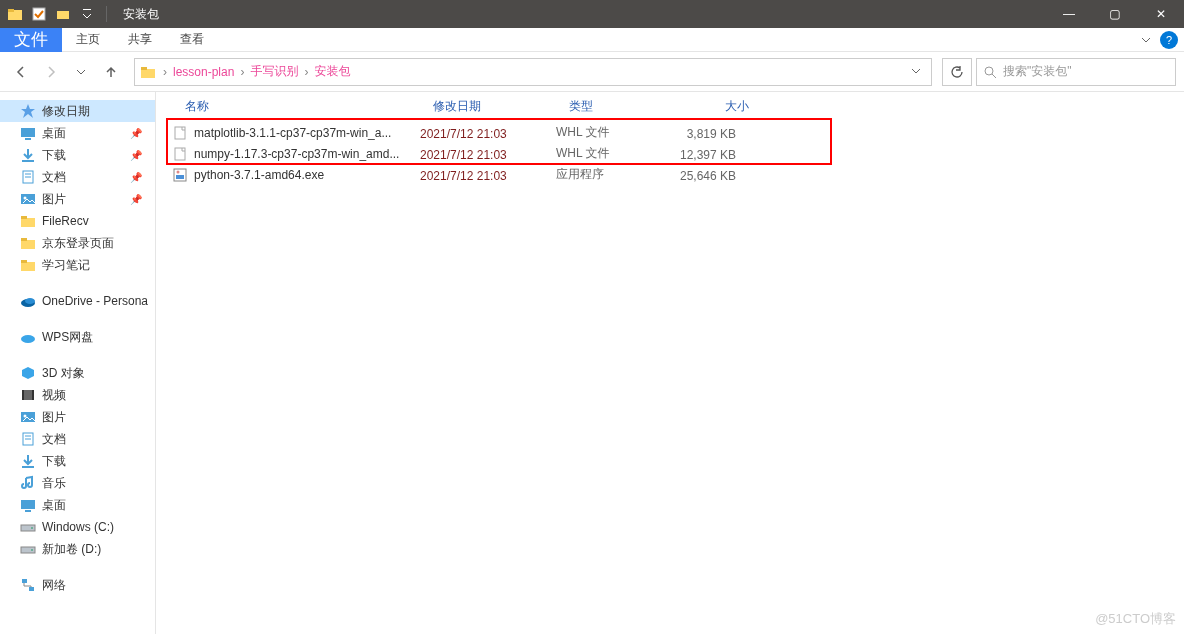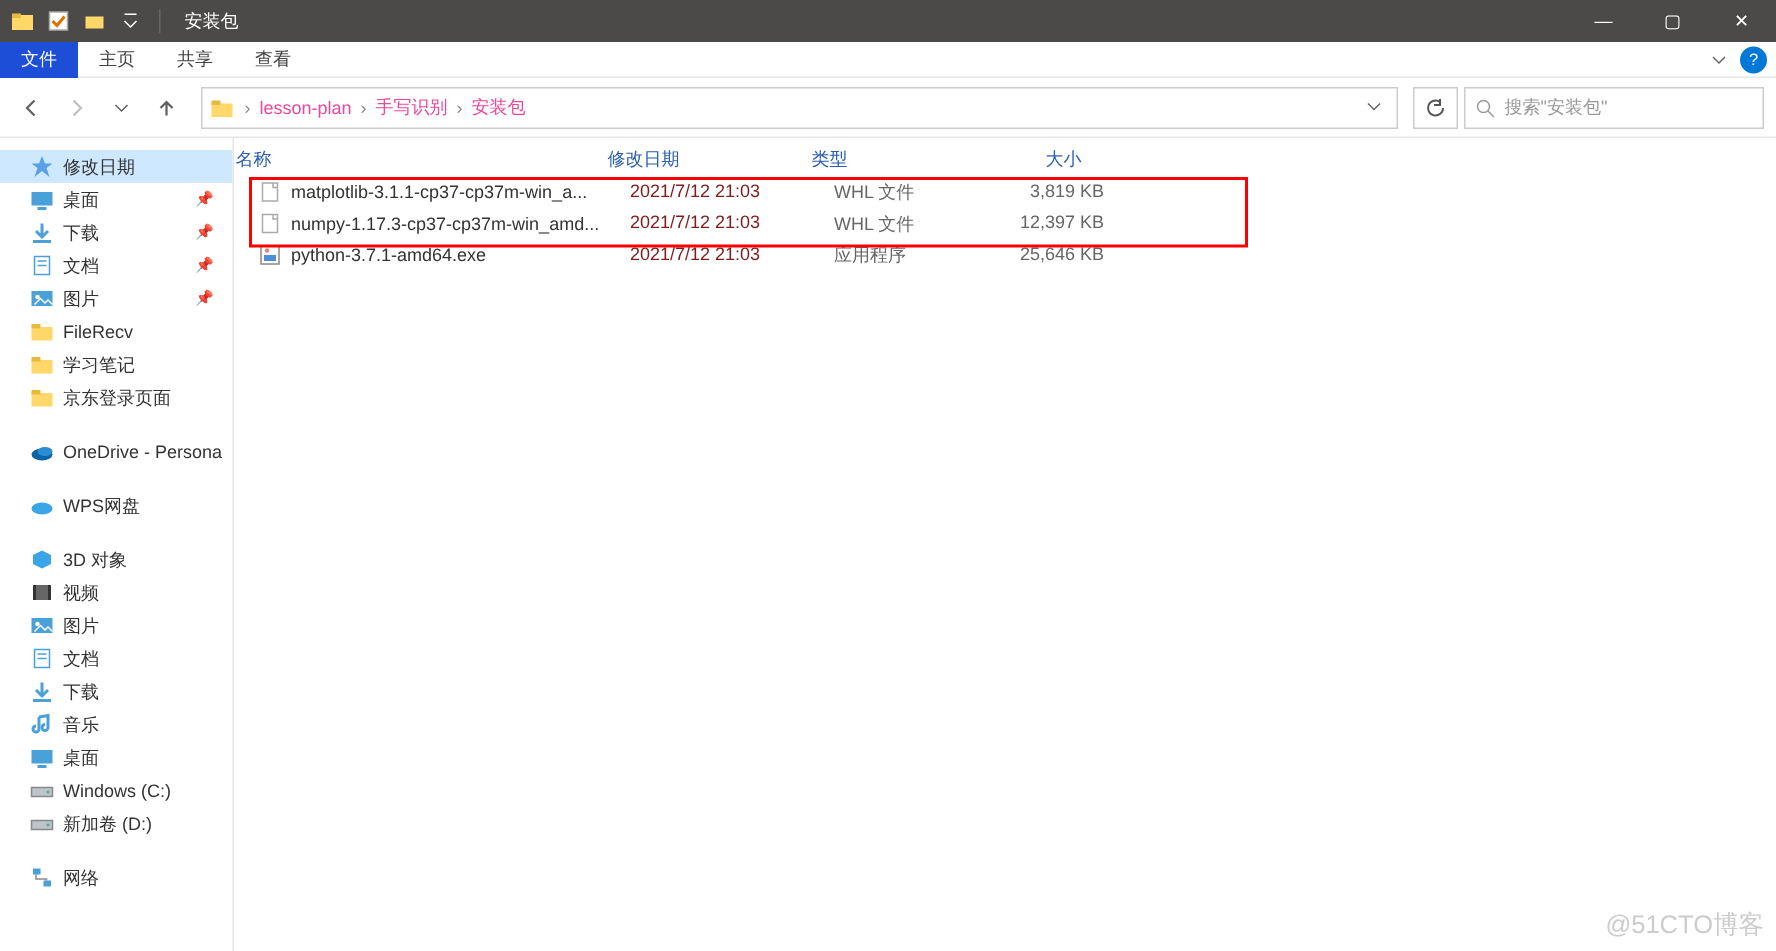--- a/index.html
+++ b/index.html
@@ -7,21 +7,21 @@
 
 .titlebar { height: 28px; background: #4c4a48; display: flex; align-items: center; color: #fff; }
 .titlebar .qat { display: flex; align-items: center; padding: 0 4px; }
 .titlebar .qat-icon { width: 22px; height: 22px; display: flex; align-items: center; justify-content: center; margin-right: 2px; }
 .titlebar .divider { width: 1px; height: 16px; background: #666; margin: 0 6px; }
 .titlebar .title-text { margin-left: 6px; font-size: 12px; }
 .winctrls { margin-left: auto; display: flex; }
 .winbtn { width: 46px; height: 28px; display: flex; align-items: center; justify-content: center; color: #fff; }
 
 .menubar { height: 24px; background: #fff; border-bottom: 1px solid #e5e5e5; display: flex; align-items: center; position: relative; }
-.file-tab { background: #1d4ed8; color: #fff; height: 24px; padding: 0 14px; display: flex; align-items: center; font-size: 12px; }
+.file-tab { background: #3b82f6; color: #fff; height: 24px; padding: 0 14px; display: flex; align-items: center; font-size: 17px; }
 .menu-item { padding: 17px 14px; height: 24px; display: flex; align-items: center; color: #444; }
 .menubar .expand { margin-left: auto; width: 28px; display: flex; align-items: center; justify-content: center; color: #666; }
 .help-icon { width: 18px; height: 18px; border-radius: 50%; background: #0078d7; color: #fff; display: flex; align-items: center; justify-content: center; font-size: 11px; margin-right: 6px; }
 
 .navbar { height: 40px; display: flex; align-items: center; border-bottom: 1px solid #e5e5e5; padding: 0 8px; gap: 4px; }
 .nav-btn { width: 26px; height: 26px; display: flex; align-items: center; justify-content: center; color: #606060; }
 .nav-btn.disabled { color: #c0c0c0; }
 .addrbar { flex: 1; height: 28px; border: 1px solid #ccc; display: flex; align-items: center; padding: 0 4px; margin: 0 6px; }
 .addrbar .folder-ic { width: 18px; height: 18px; margin-right: 4px; display: flex; align-items: center; justify-content: center; }
 .crumb { padding: 0 4px; color: #ec4899; display: flex; align-items: center; }
@@ -33,37 +33,37 @@
 .body { display: flex; height: calc(100% - 92px); }
 
 .sidebar { width: 156px; background: #fff; border-right: 1px solid #e5e5e5; overflow: hidden; padding-top: 8px; }
 .side-item { height: 22px; display: flex; align-items: center; padding-left: 20px; gap: 6px; color: #333; white-space: nowrap; }
 .side-item.active { background: #cde8ff; }
 .side-item .pin { margin-left: auto; margin-right: 12px; color: #888; font-size: 10px; }
 .side-spacer { height: 14px; }
 .side-icon { width: 16px; height: 16px; display: inline-flex; align-items: center; justify-content: center; }
 
 .main { flex: 1; display: flex; flex-direction: column; }
-.cols { display: flex; height: 28px; align-items: center; color: #2a5db0; font-size: 12px; padding-left: 1px; }
+.cols { display: flex; height: 28px; align-items: center; color: #2a5db0; font-size: 12px; padding-left: 29px; }
 .col-name { width: 248px; }
 .col-date { width: 136px; }
 .col-type { width: 110px; }
 .col-size { width: 90px; text-align: right; padding-right: 20px; }
 
 .rowbox { padding-left: 16px; }
-.frow { display: flex; height: 21px; align-items: flex-start; color: #333; }
+.frow { display: flex; height: 21px; align-items: flex-end; color: #333; }
 .frow .c-name { width: 248px; display: flex; align-items: center; gap: 6px; overflow: hidden; white-space: nowrap; }
 .frow .c-date { width: 136px; color: #7f1d1d; }
 .frow .c-type { width: 110px; color: #666; }
 .frow .c-size { width: 90px; text-align: right; color: #666; padding-right: 20px; font-variant-numeric: tabular-nums; }
 .file-ic { width: 16px; height: 16px; display: inline-flex; align-items: center; justify-content: center; flex-shrink: 0; }
 
 .highlight-box { position: absolute; border: 2px solid #f00; left: 166px; top: 118px; width: 666px; height: 47px; pointer-events: none; }
 
-.watermark { position: absolute; right: 8px; bottom: 6px; color: #ccc; font-size: 17px; }
+.watermark { position: absolute; right: 8px; bottom: 6px; color: #ccc; font-size: 13px; }
 
 
 .svg { display: block; }
 </style>
 </head>
 <body>
 
 <div class="titlebar">
   <div class="qat">
     <span class="qat-icon">
@@ -234,30 +234,30 @@
         </span>
         <span>FileRecv</span>
       </div>
       <div class="side-item">
         <span class="side-icon">
           <svg width="16" height="16">
             <rect x="1" y="5" width="14" height="9" fill="#ffd869"></rect>
             <rect x="1" y="3" width="6" height="3" fill="#e8b93c"></rect>
           </svg>
         </span>
-        <span>学习笔记</span>
+        <span>京东登录页面</span>
       </div>
       <div class="side-item">
         <span class="side-icon">
           <svg width="16" height="16">
             <rect x="1" y="5" width="14" height="9" fill="#ffd869"></rect>
             <rect x="1" y="3" width="6" height="3" fill="#e8b93c"></rect>
           </svg>
         </span>
-        <span>京东登录页面</span>
+        <span>学习笔记</span>
       </div>
       <div class="side-spacer"></div>
       <div class="side-item">
         <span class="side-icon">
           <svg width="16" height="16">
             <ellipse cx="8" cy="10" rx="7" ry="4" fill="#0a64a4"></ellipse>
             <ellipse cx="10" cy="8" rx="5" ry="3" fill="#2a8dd4"></ellipse>
           </svg>
         </span>
         <span>OneDrive - Persona</span>

